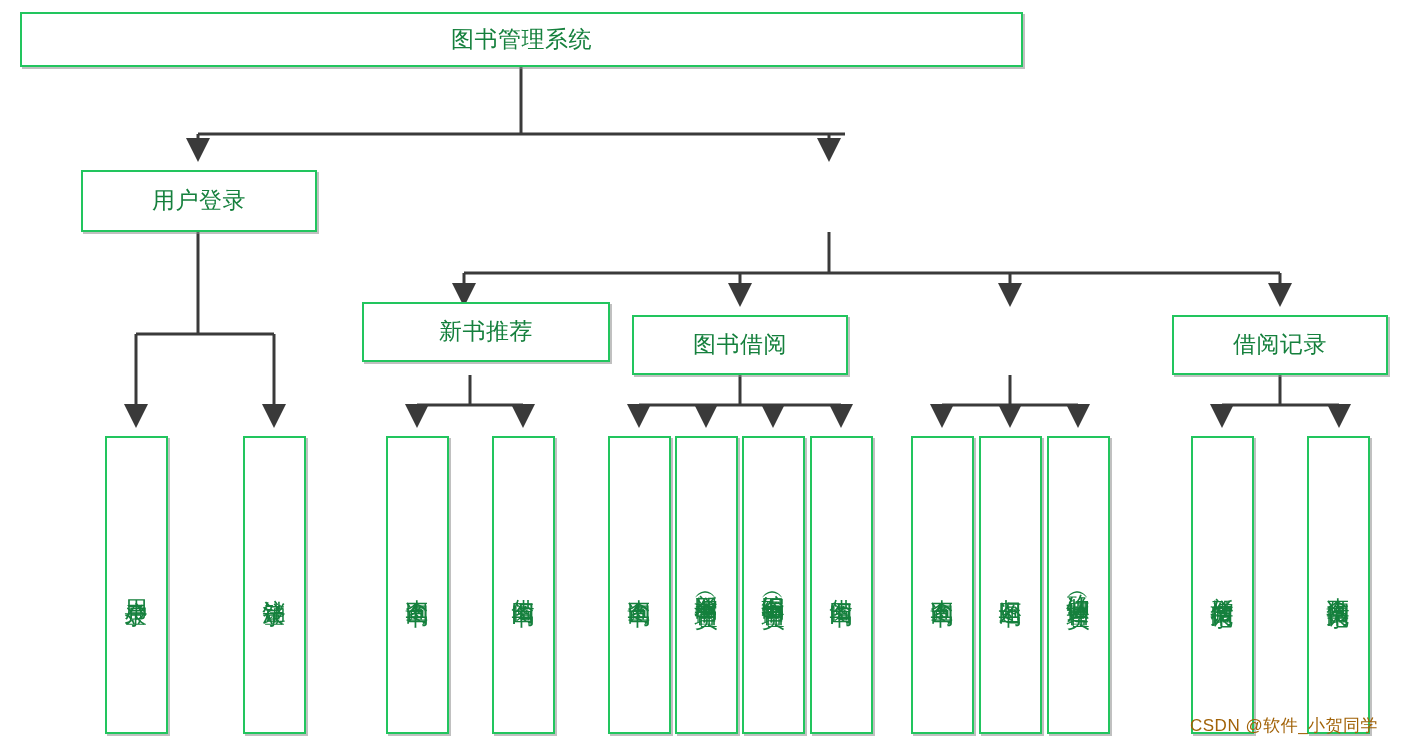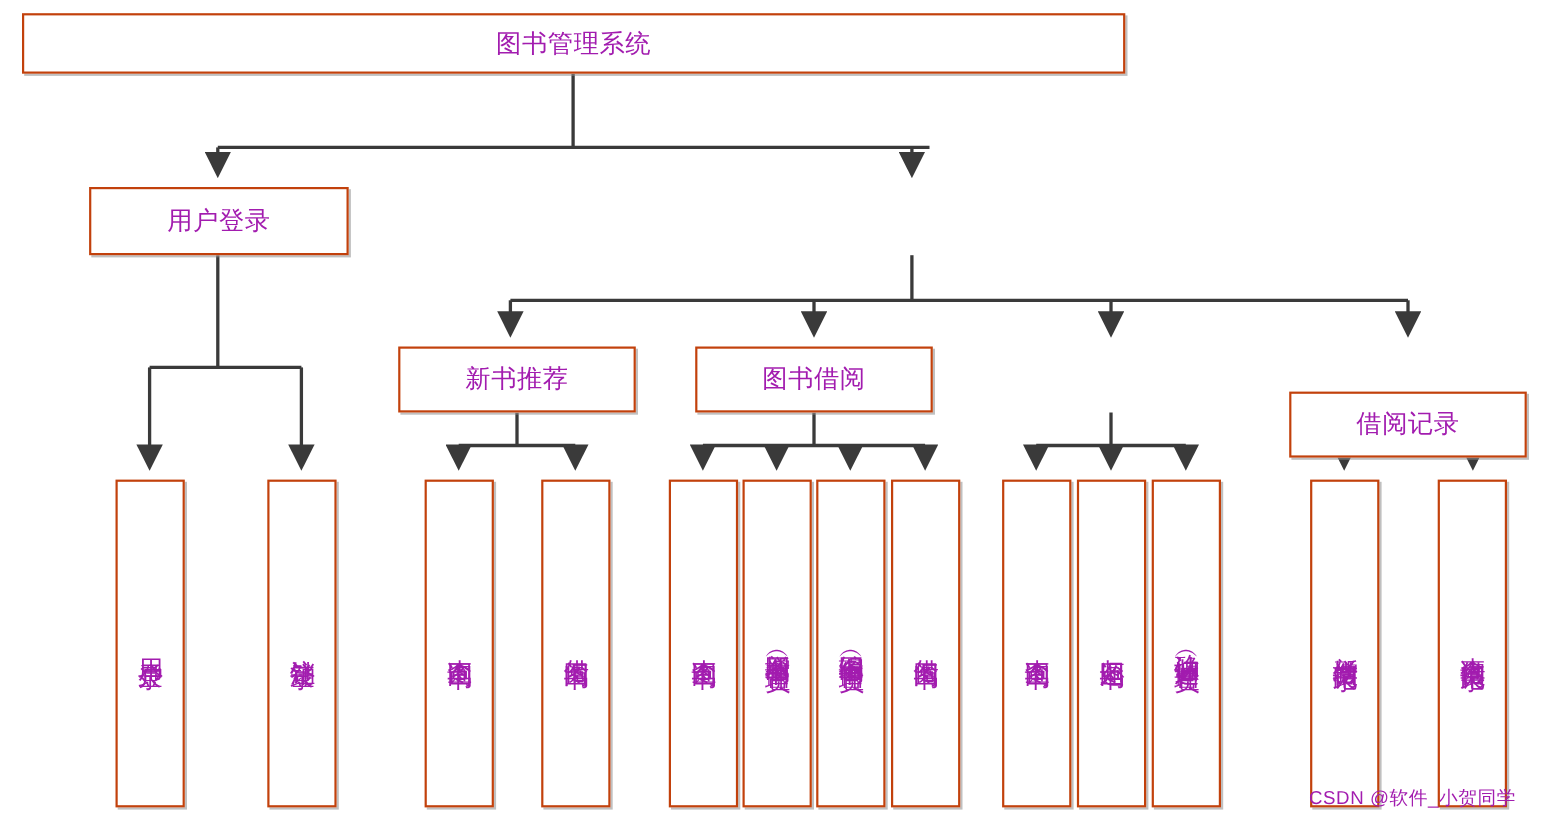--- a/index.html
+++ b/index.html
@@ -22,27 +22,26 @@
     left: 0;
     top: 0;
     width: 1405px;
     height: 747px;
     pointer-events: none;
   }
   .node {
     position: absolute;
     box-sizing: border-box;
     background: #ffffff;
-    border: 2px solid #c2410c;
+    border: 2px solid #22c55e;
     display: flex;
     align-items: center;
     justify-content: center;
-    color: #a21caf;
+    color: #15803d;
     box-shadow: 2px 2px 0 rgba(140,140,140,0.55);
-    font-family: Liberation Serif, serif;
   }
   .node .label {
     display: block;
     text-align: center;
     line-height: 1.18;
     letter-spacing: 0.5px;
   }
   
   .node.h .label {
     font-size: 23px;
@@ -59,21 +58,21 @@
     writing-mode: vertical-rl;
     text-orientation: upright;
     font-size: 23px;
     line-height: 1.05;
     letter-spacing: 2px;
     max-height: 270px;
   }
   .watermark {
     position: absolute;
     font-size: 17px;
-    color: #a21caf;
+    color: #a16207;
     white-space: nowrap;
     letter-spacing: 0.5px;
   }
 </style>
 </head>
 <body>
 
 <div id="canvas">
 
   <svg class="wires" viewBox="0 0 1405 747">
@@ -127,27 +126,27 @@
   </svg>
 
   <div class="node h root" style="left:20px; top:12px; width:1003px; height:55px;">
     <span class="label">图书管理系统</span>
   </div>
 
   <div class="node h" style="left:81px; top:170px; width:236px; height:62px;">
     <span class="label">用户登录</span>
   </div>
 
-  <div class="node h" style="left:362px; top:315px; width:216px; height:60px;">
+  <div class="node h" style="left:362px; top:302px; width:248px; height:60px;">
     <span class="label">新书推荐</span>
   </div>
   <div class="node h" style="left:632px; top:315px; width:216px; height:60px;">
     <span class="label">图书借阅</span>
   </div>
-  <div class="node h" style="left:1172px; top:315px; width:216px; height:60px;margin-top:41px;">
+  <div class="node h" style="left:1172px; top:315px; width:216px; height:60px;">
     <span class="label">借阅记录</span>
   </div>
 
   <div class="node v" style="left:105px; top:436px; width:63px; height:298px;">
     <span class="label">用户登录</span>
   </div>
   <div class="node v" style="left:243px; top:436px; width:63px; height:298px;">
     <span class="label">注销登录</span>
   </div>
 

